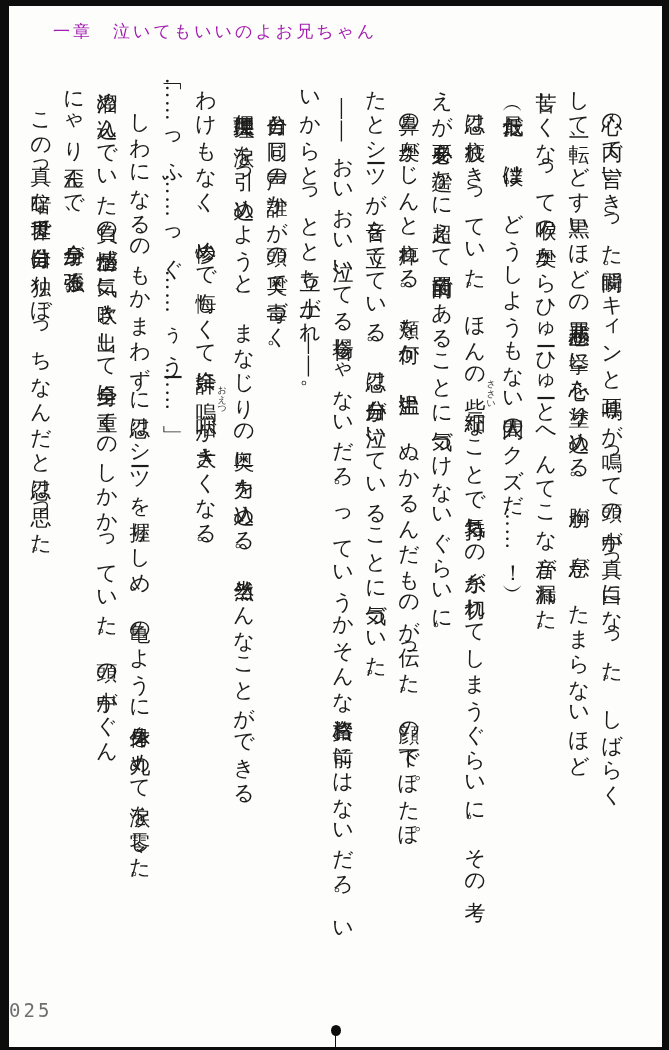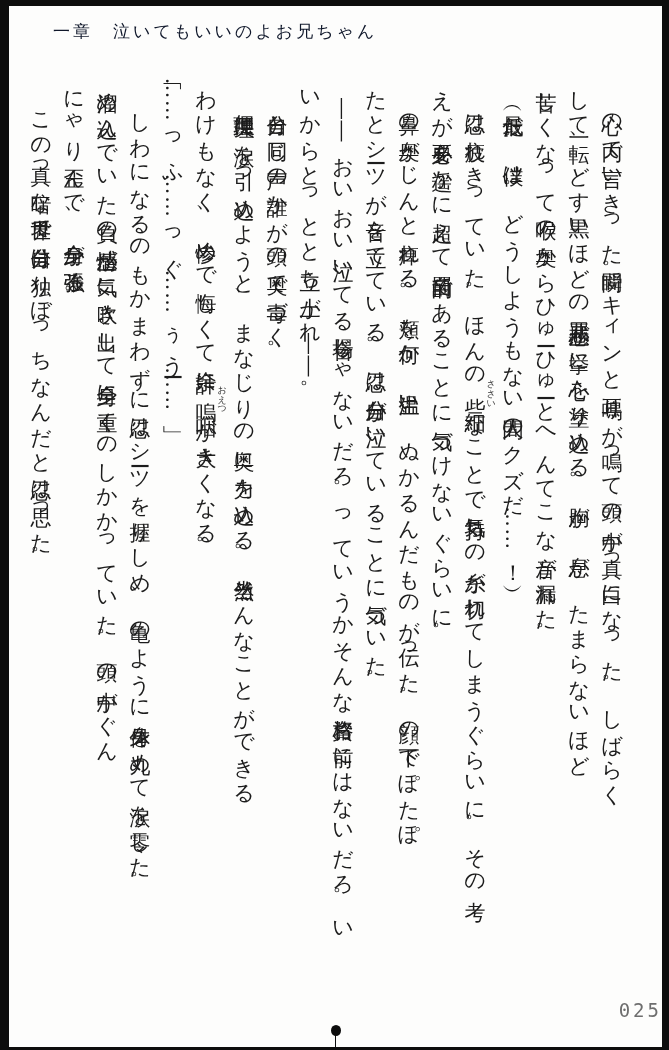--- a/index.html
+++ b/index.html
@@ -19,21 +19,21 @@
     bottom: 3px;
     background: #fdfdfc;
   }
   
   .chapter-header {
     position: absolute;
     top: 14px;
     left: 44px;
     font-size: 17px;
     letter-spacing: 3px;
-    color: #0f172a;
+    color: #a21caf;
     white-space: nowrap;
   }
   
   .text-area {
     position: absolute;
     top: 70px;
     right: 34px;
     width: 602px;
     height: 928px;
     writing-mode: vertical-rl;
@@ -53,21 +53,21 @@
     font-size: 9px;
     letter-spacing: 0;
     color: #333;
   }
   
   .page-number {
     position: absolute;
     bottom: 26px;
     left: 0;
     width: 100%;
-    text-align: right;
+    text-align: left;
     font-family: "DejaVu Sans Mono", "Liberation Mono", monospace;
     font-size: 19px;
     letter-spacing: 3px;
     color: #6e6e6e;
   }
   .pin-mark {
     position: absolute;
     bottom: 0px;
     left: 50%;
     margin-left: -5px;

